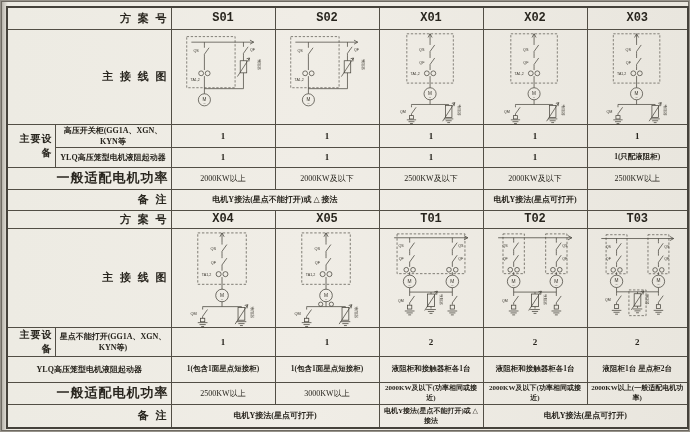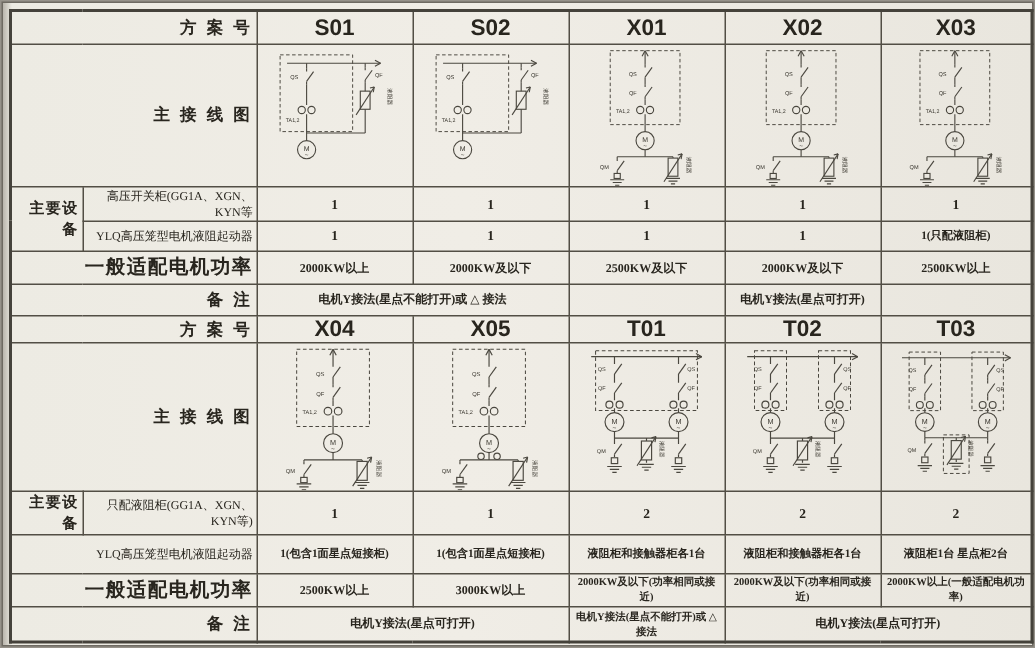--- a/index.html
+++ b/index.html
@@ -21,25 +21,25 @@
     border:2px solid #45423b;
   }
   td{
     border:1px solid #524e45;
     text-align:center;vertical-align:middle;
     color:#28251e;padding:0 2px;overflow:hidden;
   }
   .lbl{font-weight:bold;font-size:11px;letter-spacing:2px;text-align:right;}
   .lbl-sm{font-size:10px;letter-spacing:1px;font-family:Liberation Serif, serif;}
   .lbl-md{font-size:13px;letter-spacing:1px;}
-  .sub{font-size:8px;font-weight:normal;letter-spacing:0;text-align:right;}
-  .scheme{font-size:15px;font-weight:bold;font-family:Liberation Sans, sans-serif;}
+  .sub{font-size:8px;font-weight:bold;letter-spacing:0;}
+  .scheme{font-size:12px;font-weight:bold;font-family:Liberation Mono, monospace;}
   .qty{font-size:9px;font-weight:bold;}
   .val-sm{font-size:7.5px;font-weight:bold;}
-  .power{font-size:8px;font-weight:bold;}
+  .power{font-size:8px;font-weight:normal;}
   .power2{font-size:7px;font-weight:bold;}
   .remark{font-size:8px;font-weight:bold;}
   .remark2{font-size:7px;font-weight:bold;}
   .diag{vertical-align:top;padding:1px 0 0 0;}
   svg.dg{display:block;margin:0 auto;}
 </style>
 </head>
 <body>
 
 <div class="paper">
@@ -619,21 +619,21 @@
               <line x1="70.8" y1="85.5" x2="77.2" y2="85.5" stroke="#4a473f" stroke-width="0.8"></line>
               <line x1="72.5" y1="87.5" x2="75.5" y2="87.5" stroke="#4a473f" stroke-width="0.8"></line>
               <rect x="19" y="4" width="22" height="41" fill="none" stroke="#4a473f" stroke-width="0.7" stroke-dasharray="2.5,1.8"></rect>
               <rect x="63" y="4" width="22" height="41" fill="none" stroke="#4a473f" stroke-width="0.7" stroke-dasharray="2.5,1.8"></rect>
               <rect x="43" y="62" width="18" height="27" fill="none" stroke="#4a473f" stroke-width="0.7" stroke-dasharray="2.5,1.8"></rect>
             </svg>
           </td>
     </tr>
     <tr style="height:21px">
       <td class="lbl lbl-sm">主要设备</td>
-      <td class="sub">只配液阻柜(GG1A、XGN、KYN等)</td>
+      <td class="sub">星点不能打开(GG1A、XGN、KYN等)</td>
       <td class="qty">1</td>
       <td class="qty">1</td>
       <td class="qty">2</td>
       <td class="qty">2</td>
       <td class="qty">2</td>
     </tr>
     <tr style="height:26px">
       <td class="sub" colspan="2">YLQ高压笼型电机液阻起动器</td>
       <td class="val-sm">1(包含1面星点短接柜)</td>
       <td class="val-sm">1(包含1面星点短接柜)</td>

